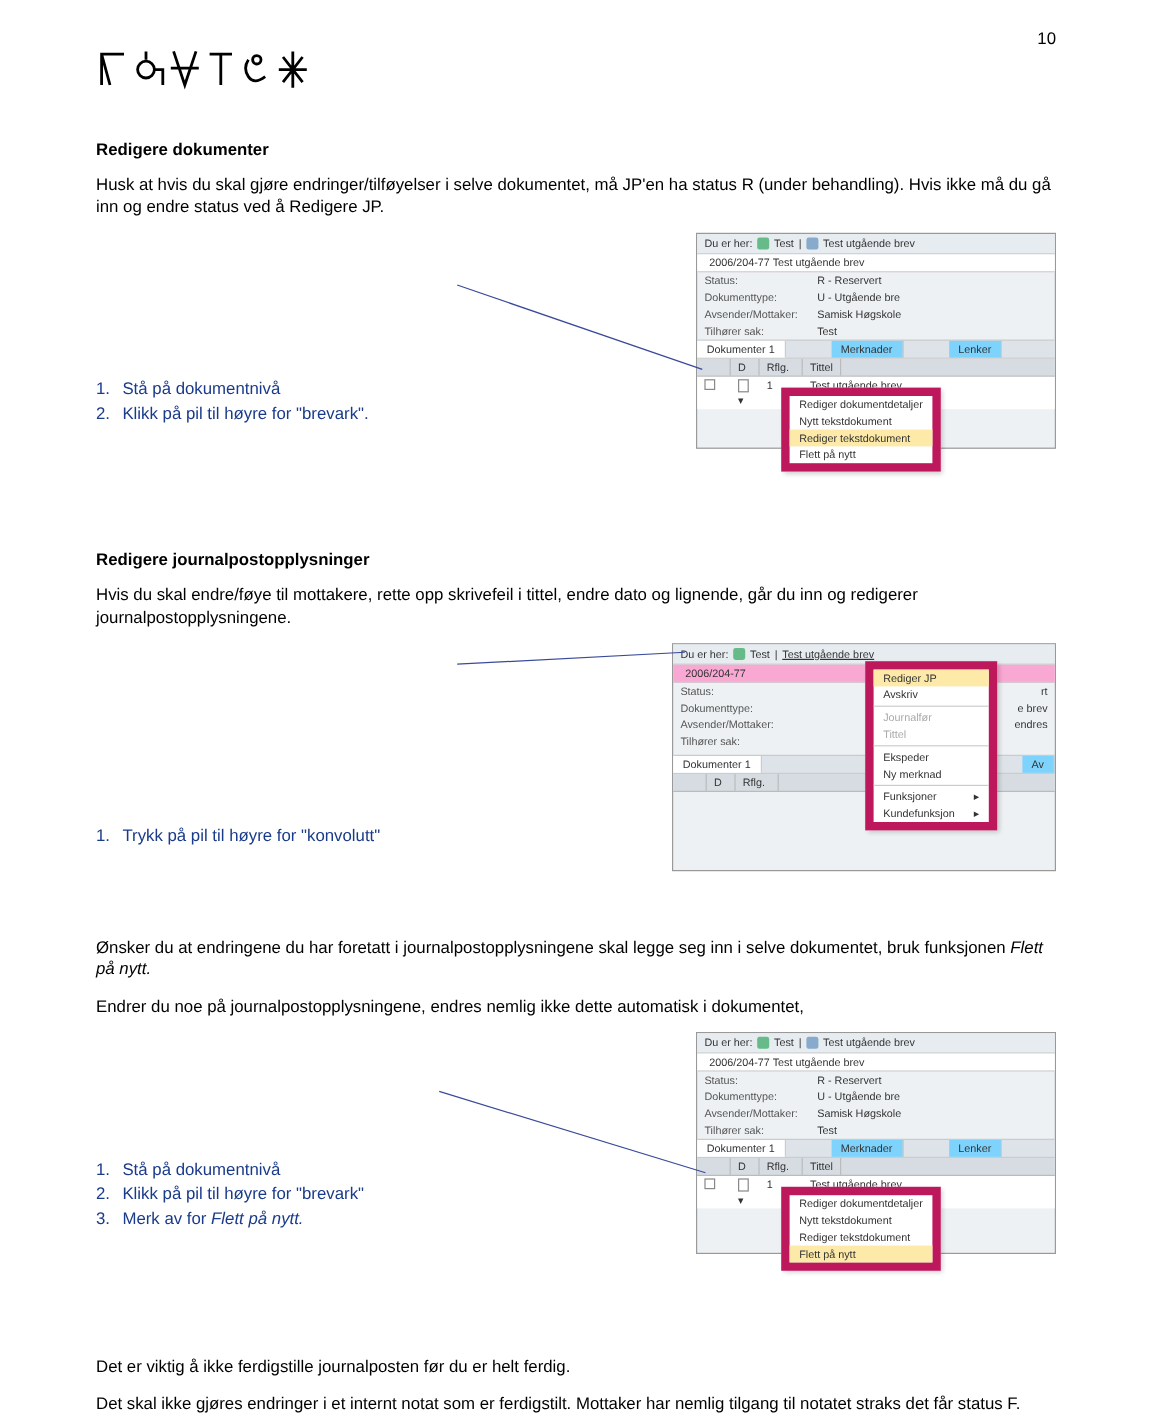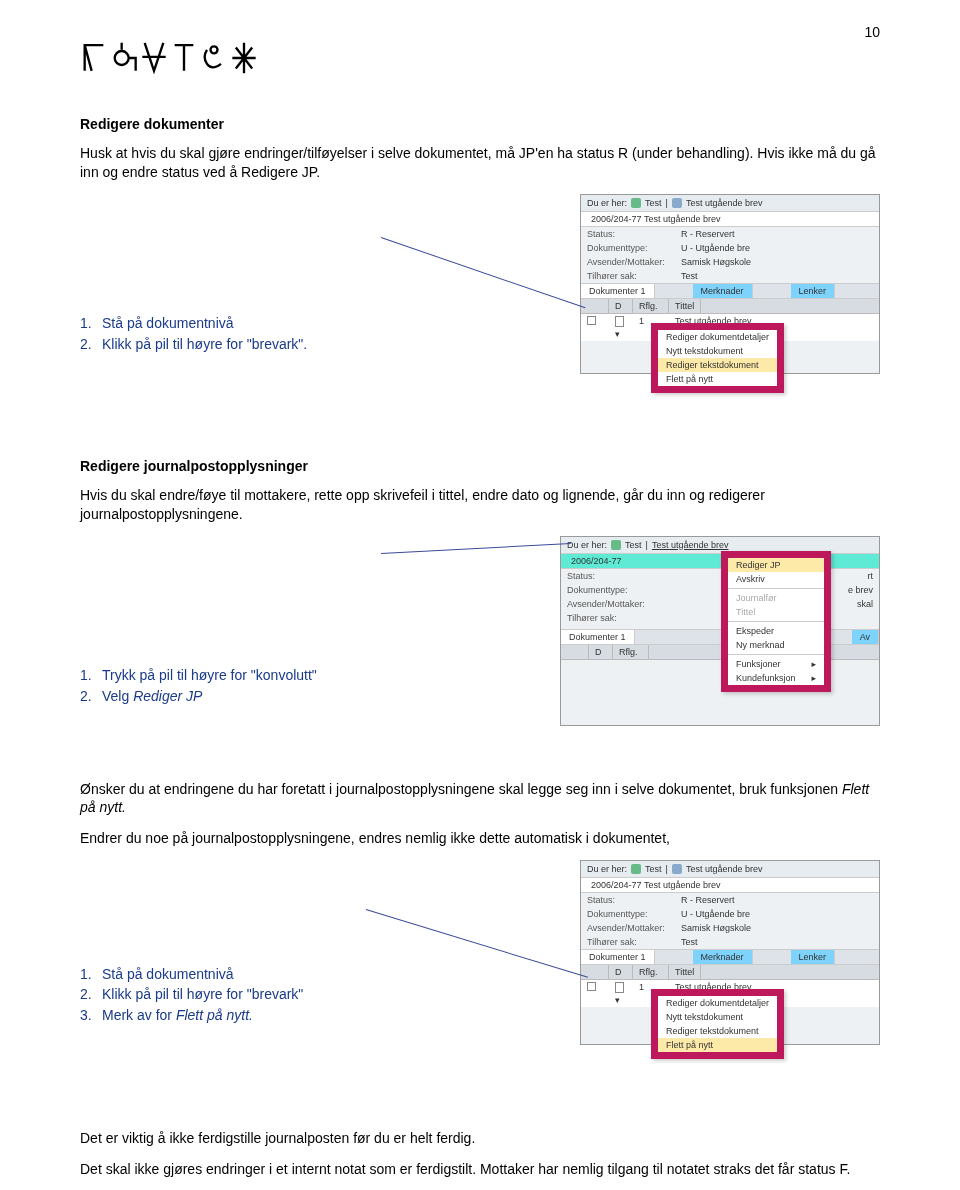--- a/index.html
+++ b/index.html
@@ -180,34 +180,33 @@
 
 <div class="spacer-lg"></div>
 
 <div class="section-title">Redigere journalpostopplysninger</div>
 <p class="para">Hvis du skal endre/føye til mottakere, rette opp skrivefeil i tittel, endre dato og lignende, går du inn og redigerer journalpostopplysningene.</p>
 
 <div class="row">
   <div class="left">
     <ol class="step-list">
       <li><span class="num">1.</span><span>Trykk på pil til høyre for "konvolutt"</span></li>
-      <li><span class="num">2.</span><span>Velg </span><span class="em">Rediger JP</span></li>
     </ol>
   </div>
   <div class="right">
 
     <div class="shot shot2">
       <div class="shot-top">
         <span>Du er her:</span>
         <span class="icon"></span>
         <span>Test</span>
         <span>|</span>
         <span style="text-decoration:underline">Test utgående brev</span>
       </div>
-      <div class="shot-row" style="background:#5eead4;border-bottom:1px solid #ccc">
+      <div class="shot-row" style="background:#f9a8d4;border-bottom:1px solid #ccc">
         <span class="icon" style="background:#8ac"></span>
         <span>2006/204-77</span>
       </div>
       <div class="ctxmenu" style="top:14px;left:160px;width:110px">
         <div class="hilite">Rediger JP</div>
         <div>Avskriv</div>
         <div class="divider"></div>
         <div style="color:#aaa">Journalfør</div>
         <div style="color:#aaa">Tittel</div>
         <div class="divider"></div>
@@ -220,21 +219,21 @@
       <div class="shot-row">
           <span class="shot-label">Status:</span>
           <span class="shot-val" style="margin-left:auto">rt</span>
         </div>
       <div class="shot-row">
           <span class="shot-label">Dokumenttype:</span>
           <span class="shot-val" style="margin-left:auto">e brev</span>
         </div>
       <div class="shot-row">
           <span class="shot-label">Avsender/Mottaker:</span>
-          <span class="shot-val" style="margin-left:auto">skal</span>
+          <span class="shot-val" style="margin-left:auto">endres</span>
         </div>
       <div class="shot-row">
           <span class="shot-label">Tilhører sak:</span>
         </div>
       <div class="tabs" style="margin-top:4px">
         <div class="tab active">Dokumenter  1</div>
         <div class="tab" style="margin-left:auto">nker</div>
         <div class="tab">Av</div>
       </div>
       <div class="gridhead">

